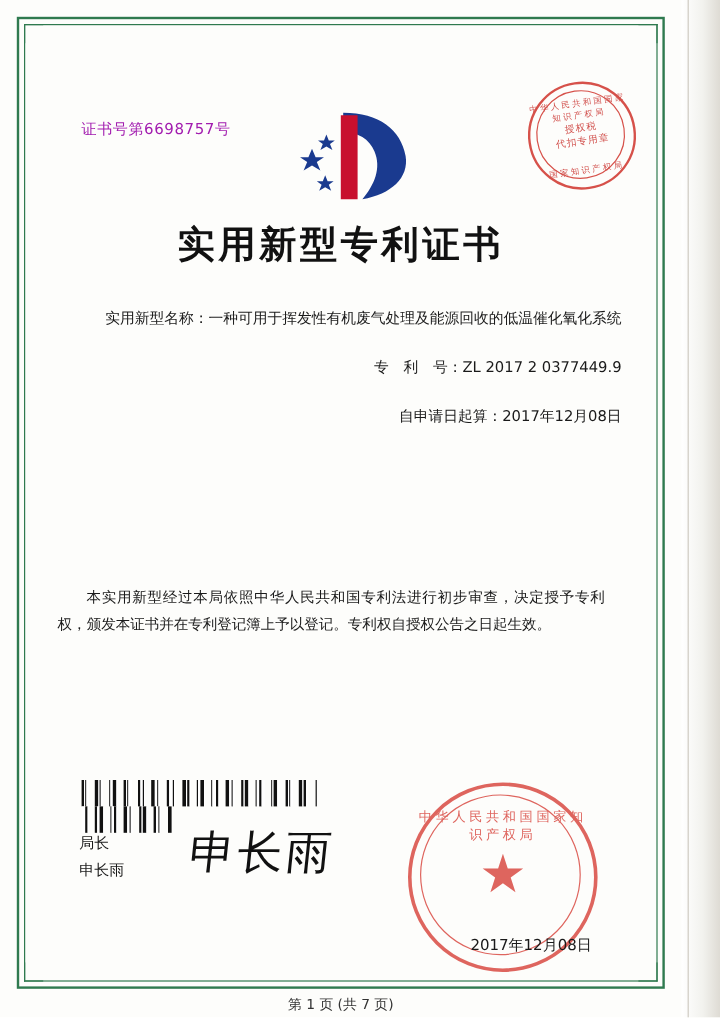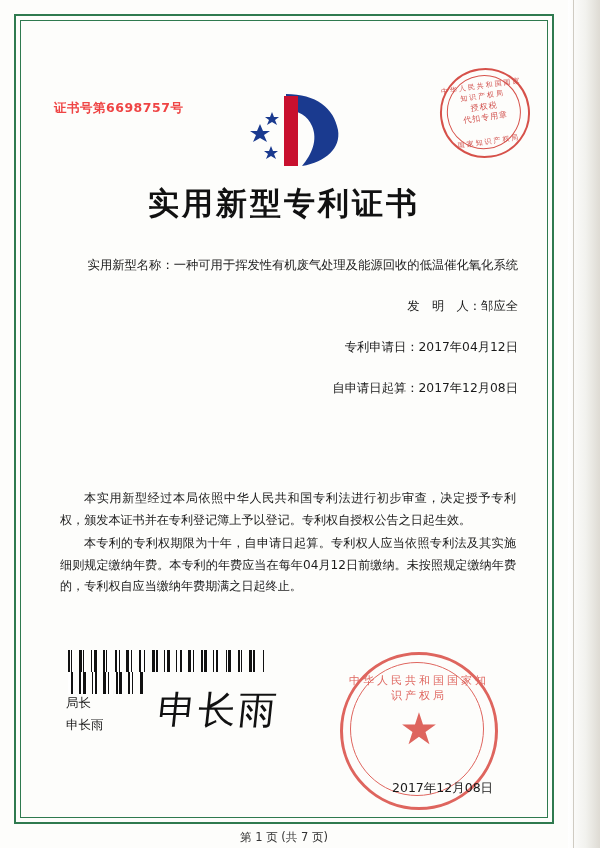--- a/index.html
+++ b/index.html
@@ -78,26 +78,25 @@
     position: absolute;
     left: 40px;
     top: 40px;
     width: 488px;
     height: 758px;
   }
 
   
   .cert-no {
     position: absolute;
-    left: 14px;
+    left: 28px;
     top: 60px;
     font-size: 12.5px;
     letter-spacing: 0.5px;
-    color: #ef4444;
-    font-weight: bold;
+    color: #a21caf;
   }
 
   
   .logo {
     position: absolute;
     left: 198px;
     top: 48px;
     width: 110px;
     height: 86px;
   }
@@ -174,21 +173,21 @@
   .field-label {
     display: inline-block;
   }
   .field-value {
     display: inline-block;
   }
 
   
   .body-text {
     position: absolute;
-    left: 20px;
+    left: 8px;
     top: 448px;
     width: 456px;
     font-size: 12.1px;
     line-height: 21.5px;
     color: #1a1a1a;
     text-align: justify;
   }
   .body-text p {
     margin: 0 0 2px 0;
     text-indent: 24px;
@@ -328,33 +327,29 @@
       <div class="seal-arc bot">国家知识产权局</div>
     </div>
 
     <div class="doc-title">实用新型专利证书</div>
 
     <div class="fields">
       <div class="field-row">
         <span class="field-label">实用新型名称：</span><span class="field-value">一种可用于挥发性有机废气处理及能源回收的低温催化氧化系统</span>
       </div>
       <div class="field-row">
-        <span class="field-label">发　明　人：</span><span class="field-value">邹应全</span>
-      </div>
-      <div class="field-row">
-        <span class="field-label">专利申请日：</span><span class="field-value">2017年04月12日</span>
+        <span class="field-label">专　利　号：</span><span class="field-value">ZL 2017 2 0377449.9</span>
       </div>
       <div class="field-row">
         <span class="field-label">自申请日起算：</span><span class="field-value">2017年12月08日</span>
       </div>
     </div>
 
     <div class="body-text">
       <p>本实用新型经过本局依照中华人民共和国专利法进行初步审查，决定授予专利权，颁发本证书并在专利登记簿上予以登记。专利权自授权公告之日起生效。</p>
-      <p>本专利的专利权期限为十年，自申请日起算。专利权人应当依照专利法及其实施细则规定缴纳年费。本专利的年费应当在每年04月12日前缴纳。未按照规定缴纳年费的，专利权自应当缴纳年费期满之日起终止。</p>
     </div>
 
     <div class="barcode">
       <i style="width:2px"></i><i style="width:1px;background:#fff"></i><i style="width:1px"></i><i style="width:2px;background:#fff"></i>
       <i style="width:3px"></i><i style="width:1px;background:#fff"></i><i style="width:1px"></i><i style="width:2px;background:#fff"></i>
       <i style="width:1px"></i><i style="width:2px;background:#fff"></i><i style="width:3px"></i><i style="width:1px;background:#fff"></i>
       <i style="width:2px"></i><i style="width:1px;background:#fff"></i><i style="width:1px"></i><i style="width:3px;background:#fff"></i>
       <i style="width:2px"></i><i style="width:2px;background:#fff"></i><i style="width:1px"></i><i style="width:1px;background:#fff"></i>
       <i style="width:3px"></i><i style="width:2px;background:#fff"></i><i style="width:1px"></i><i style="width:1px;background:#fff"></i>
       <i style="width:2px"></i><i style="width:3px;background:#fff"></i><i style="width:1px"></i><i style="width:2px;background:#fff"></i>

